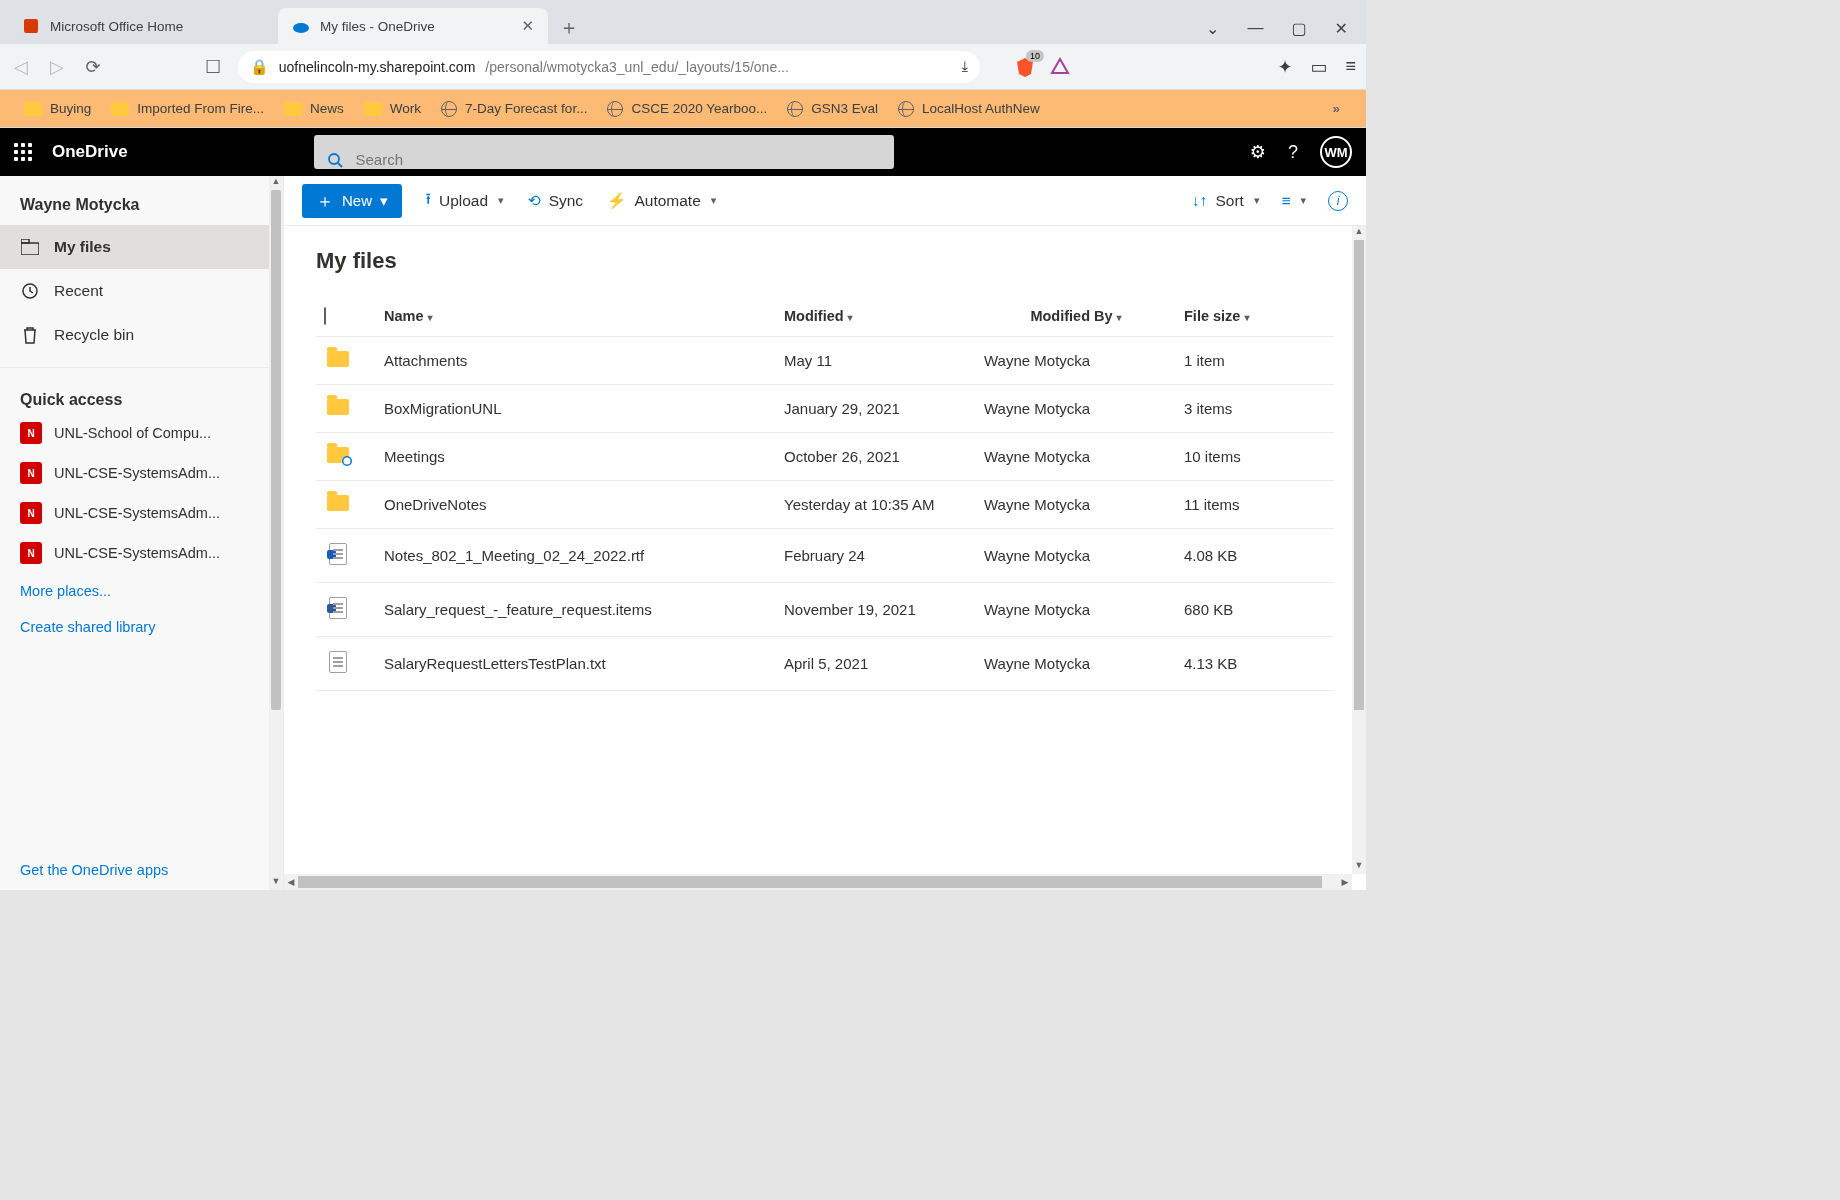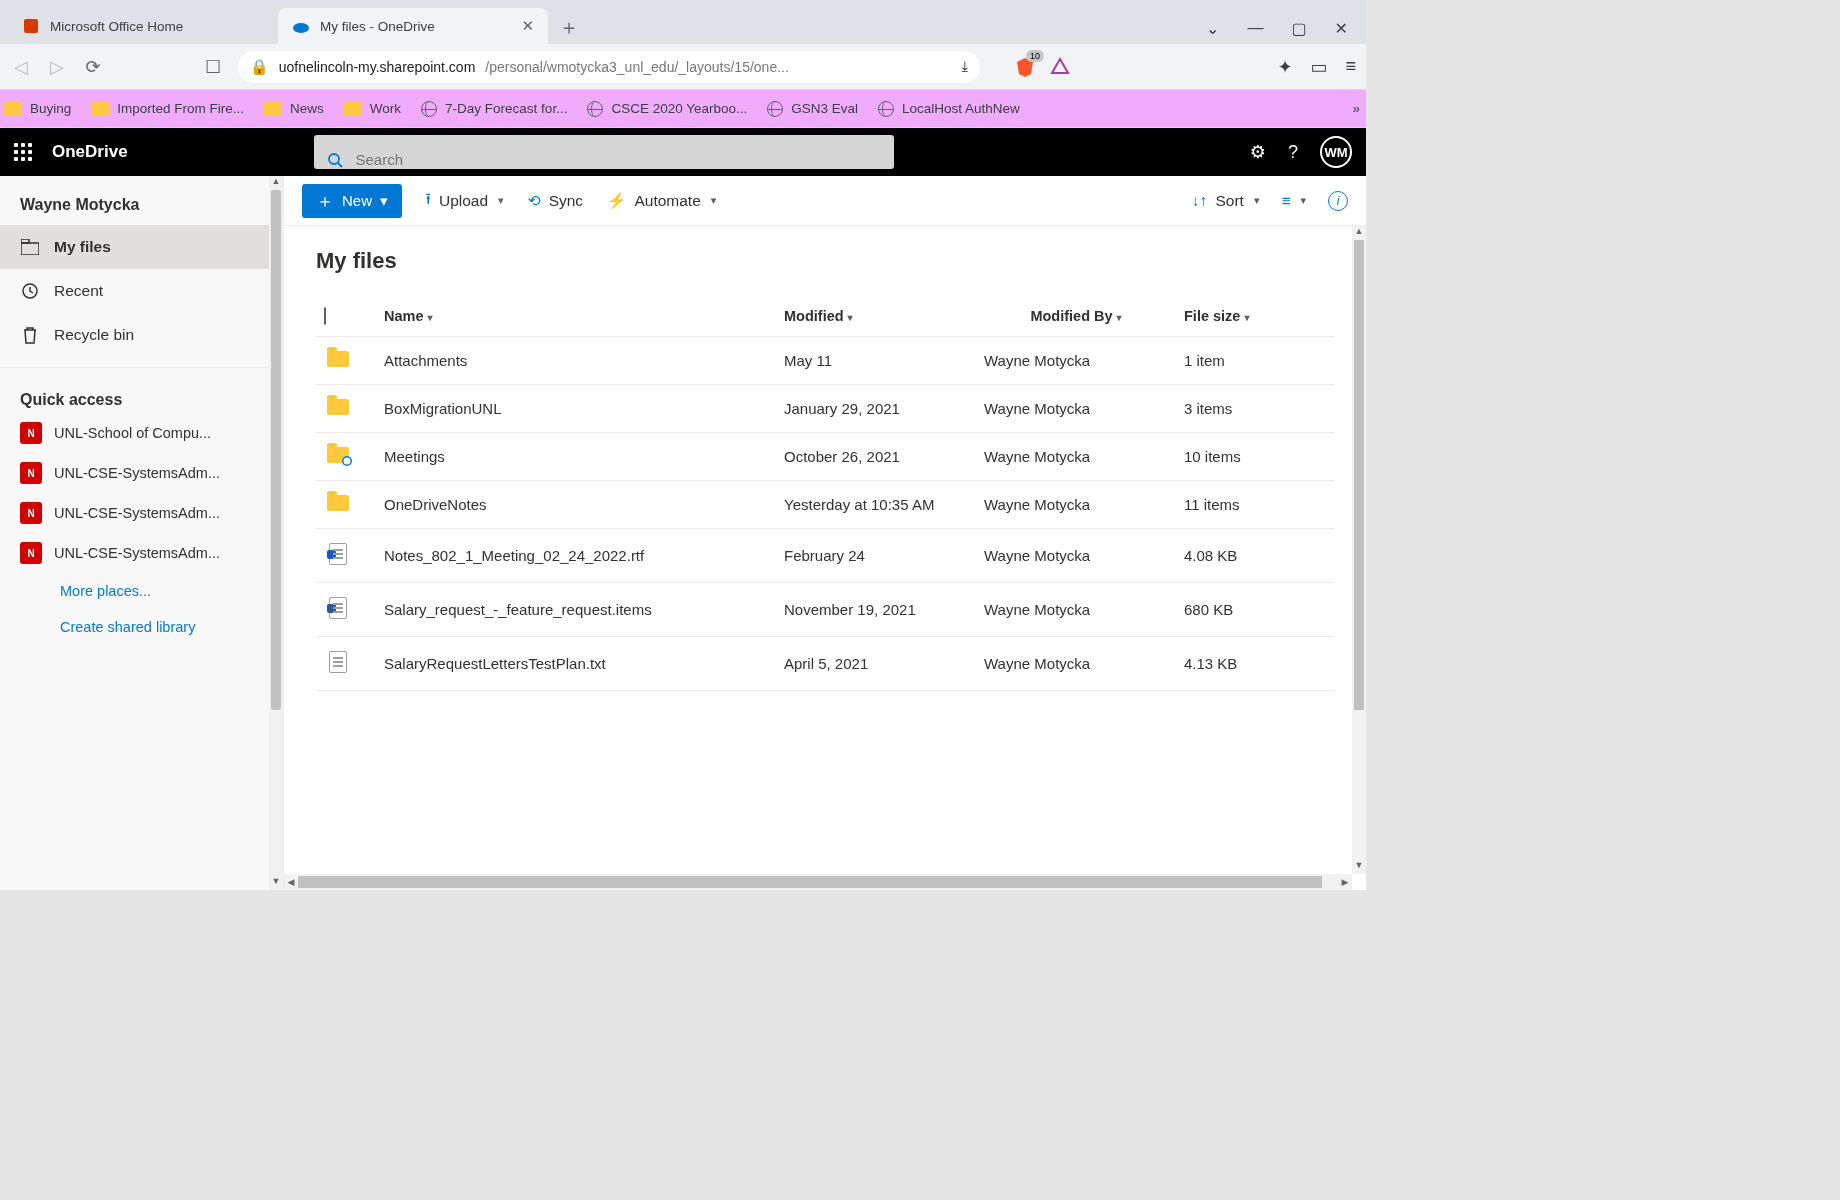--- a/index.html
+++ b/index.html
@@ -75,26 +75,26 @@
   .omni .url-rest { color:#777; }
   .addr-right { margin-left:auto; display:flex; align-items:center; gap:18px; color:#3c4043; font-size:18px;}
   .brave { position:relative; }
   .brave-badge {
     position:absolute; top:-6px; right:-8px; background:#c6c6c6; color:#000;
     border-radius:7px; font-size:9px; padding:0 4px; line-height:12px;
   }
   
   .bmbar {
     height: 38px;
-    background:#f0abfc;
+    background:#fdba74;
     border-bottom:1px solid #dadce0;
     display:flex;
     align-items:center;
     gap:20px;
-    padding:0 4px;
+    padding:0 24px;
     font-size:13.5px;
     color:#3c4043;
   }
   .bm { display:flex; align-items:center; gap:8px; white-space:nowrap; }
   .bm .foldericon { width:18px;height:14px;background:#ffc83d;border-radius:2px; }
   .bm .globeicon { width:16px;height:16px;border:1.5px solid #5f6368;border-radius:50%; position:relative; }
   .bm .globeicon::before{content:"";position:absolute;left:-1px;right:-1px;top:50%;border-top:1.5px solid #5f6368;}
   .bm .globeicon::after{content:"";position:absolute;top:-1px;bottom:-1px;left:50%;border-left:1.5px solid #5f6368;border-radius:50%;width:8px;margin-left:-4px;}
   .bm-overflow { margin-left:auto; font-weight:bold; letter-spacing:2px; color:#5f6368;}
   
@@ -164,21 +164,21 @@
   }
   .navitem.active { background:#e1dfdd; font-weight:600; }
   .navicon { width:20px; display:flex; align-items:center; justify-content:center; color:#323130; }
   .left-sep { height:12px; border-top:1px solid #edebe9; margin-top:10px;}
   .qah { padding:12px 20px 4px; font-weight:600; font-size:16px; }
   .qaitem {
     height:40px; display:flex; align-items:center; gap:12px; padding:0 20px; font-size:14.5px;
     white-space:nowrap; overflow:hidden; text-overflow:ellipsis;
   }
   .qaicon { width:22px;height:22px;background:#d00000;border-radius:3px;display:flex;align-items:center;justify-content:center;color:#fff;font-size:10px;font-weight:bold;}
-  .link { color:#0078d4; padding:10px 20px; font-size:14.5px;margin-left:40px; }
+  .link { color:#0078d4; padding:10px 20px; font-size:14.5px; }
   .left-bottom { margin-top:auto; padding:12px 20px; }
   .scrolltrack {
     position:absolute; right:0; top:0; bottom:0; width:14px; background:#f1f1f1;
   }
   .scrolltrack .thumb { position:absolute; left:2px; right:2px; background:#c1c1c1; border-radius:2px;}
   .scrolltrack .arrow { position:absolute; left:0; right:0; height:14px; text-align:center; font-size:9px; color:#666;}
 
   
   .right { flex:1; display:flex; flex-direction:column; position:relative;}
   .cmdbar {
@@ -401,20 +401,23 @@
           <span>UNL-CSE-SystemsAdm...</span>
         </div>
       <div class="qaitem">
           <span class="qaicon">N</span>
           <span>UNL-CSE-SystemsAdm...</span>
         </div>
 
       <div class="link">More places...</div>
       <div class="link">Create shared library</div>
 
+      <div class="left-bottom">
+        <div class="link" style="padding:0;">Get the OneDrive apps</div>
+      </div>
 
       <div class="scrolltrack">
         <div class="arrow" style="top:0">▲</div>
         <div class="thumb" style="top:14px; height:520px;"></div>
         <div class="arrow" style="bottom:0">▼</div>
       </div>
     </div>
 
     <div class="right">
       <div class="cmdbar">

